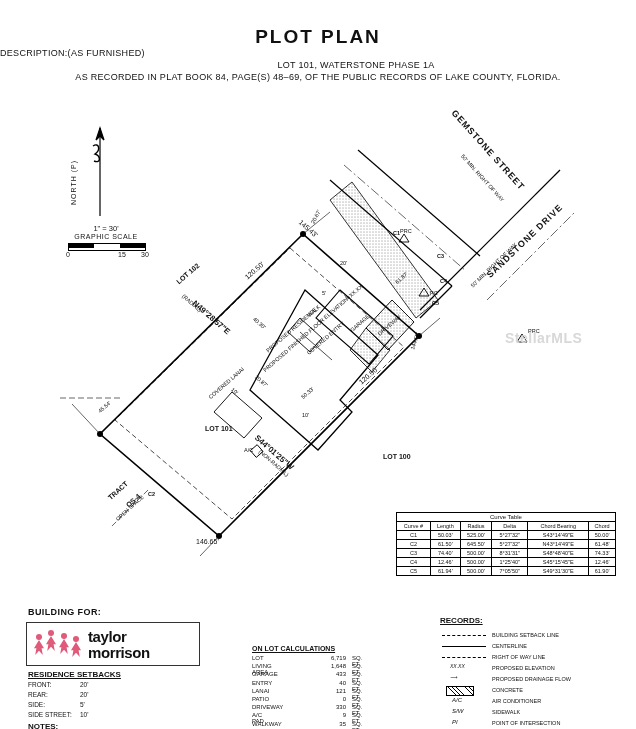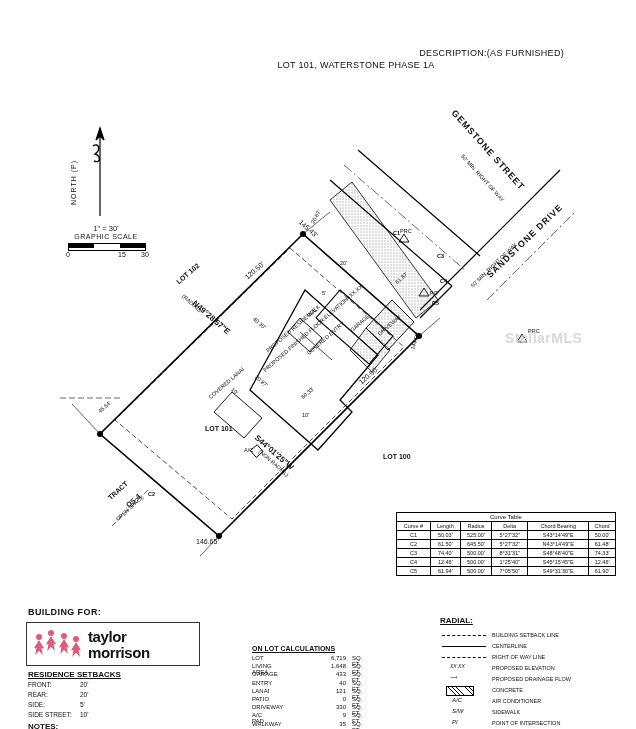--- a/index.html
+++ b/index.html
@@ -8,21 +8,21 @@
     font-family:"Liberation Sans", sans-serif;
     color:#111;overflow:hidden;position:relative;
   }
   .page{position:absolute;left:0;top:0;width:636px;height:729px;}
 
   
   .title{
     position:absolute;left:0;top:26px;width:636px;text-align:center;
     font-size:19px;font-weight:bold;letter-spacing:2px;
   }
-  .subtitle1{position:absolute;left:0;top:48px;width:564px;text-align:right;font-size:9px;letter-spacing:.3px;}
+  .subtitle1{position:absolute;left:0;top:48px;width:564px;text-align:left;font-size:9px;letter-spacing:.3px;}
   .subtitle2{position:absolute;left:0;top:60px;width:636px;text-align:center;font-size:9px;letter-spacing:.3px;padding-left:38px;}
   .subtitle3{position:absolute;left:0;top:72px;width:636px;text-align:center;font-size:9px;letter-spacing:.3px;}
   .north-label{
     position:absolute;left:70px;top:160px;font-size:7px;
     writing-mode:vertical-rl;transform:rotate(180deg);letter-spacing:1px;
   }
   .scale-text{position:absolute;left:58px;top:224px;width:96px;text-align:center;font-size:7.5px;}
   .scale-text2{position:absolute;left:58px;top:233px;width:96px;text-align:center;font-size:7px;letter-spacing:.5px;}
   .scale-bar{position:absolute;left:68px;top:243px;width:76px;height:6px;border:1px solid #000;}
   .scale-bar i{position:absolute;left:0;top:0;width:25.3px;height:4px;background:#000;}
@@ -90,22 +90,24 @@
   .calc-row{position:relative;height:8.2px;}
   .calc-row .n{position:absolute;left:0;}
   .calc-row .v{position:absolute;left:62px;text-align:right;width:32px;}
   .calc-row .u{position:absolute;left:100px;}
 </style>
 </head>
 <body>
 
 <div class="page">
 
+  <div class="title">PLOT PLAN</div>
   <div class="subtitle1">DESCRIPTION:(AS FURNISHED)</div>
   <div class="subtitle2">LOT 101, WATERSTONE PHASE 1A</div>
+  <div class="subtitle3">AS RECORDED IN PLAT BOOK 84, PAGE(S) 48–69, OF THE PUBLIC RECORDS OF LAKE COUNTY, FLORIDA.</div>
 
   <svg width="636" height="300" style="top:0;left:0;">
     <g stroke="#000" fill="none" stroke-width="1.2">
       <path d="M100 128 L100 216"></path>
       <path d="M100 128 L96 140 L100 136 L104 140 Z" fill="#000"></path>
       <path d="M93 146 C99 142 101 150 95 154 C101 156 101 164 94 161" stroke-width="1.4"></path>
     </g>
   </svg>
   <div class="north-label">NORTH (P)</div>
   <div class="scale-text">1" = 30'</div>
@@ -301,21 +303,21 @@
         <td>61.94'</td>
         <td>500.00'</td>
         <td>7°05'50"</td>
         <td>S49°31'30"E</td>
         <td>61.90'</td>
       </tr>
     </tbody>
   </table>
 
   <div class="legend">
-    <div class="legend-title">RADIAL:</div>
+    <div class="legend-title">RECORDS:</div>
 
     <div class="legend-row">
       <span class="legend-key">
           <i class="ln dash"></i>
         </span>
       <span class="legend-txt">BUILDING SETBACK LINE</span>
     </div>
     <div class="legend-row">
       <span class="legend-key">
           <i class="ln cl"></i>

